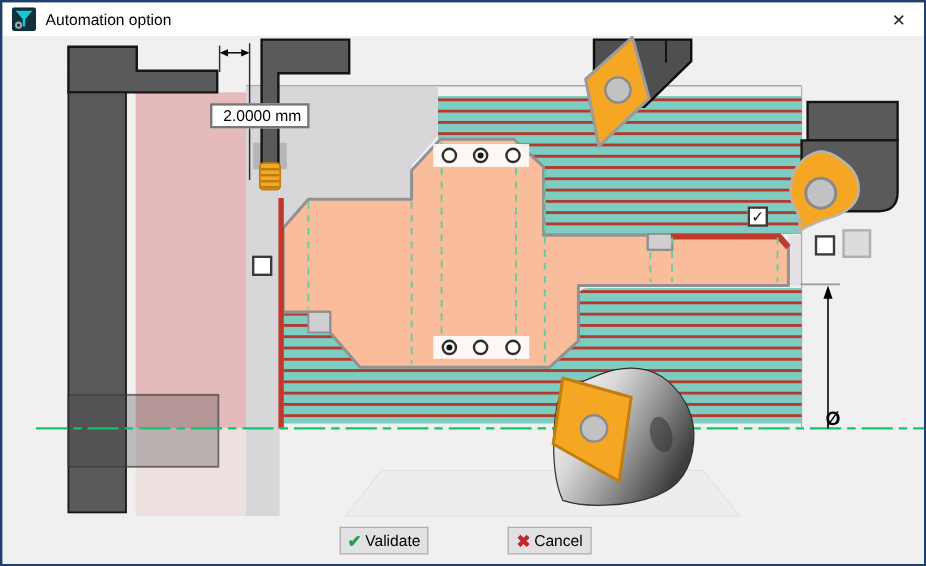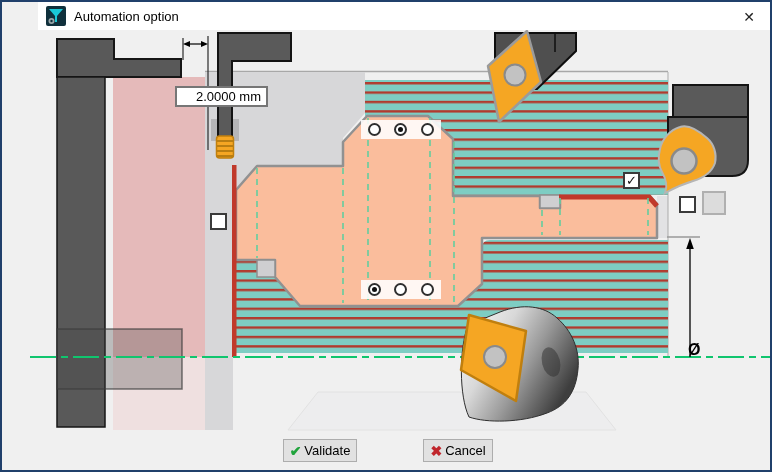--- a/index.html
+++ b/index.html
@@ -1,30 +1,30 @@
 <!DOCTYPE html>
 <html><head>
 <meta charset="utf-8">
 <style>
   html,body{margin:0;padding:0;background:#888;}
   .window{position:relative;width:772px;height:472px;background:#F0F0F0;overflow:hidden;
           font-family:"Liberation Sans",sans-serif;}
   .win-border{position:absolute;inset:0;border:2px solid #20406B;pointer-events:none;z-index:99;}
   
   .titlebar{position:absolute;left:2px;top:2px;right:2px;height:28px;background:#FFFFFF;
-            display:flex;align-items:center;z-index:10;margin-left:36px;}
+            display:flex;align-items:center;z-index:10;}
   .app-icon{width:20px;height:20px;margin-left:8px;}
   .title-text{margin-left:8px;font-size:13px;color:#000;}
   .close-btn{position:absolute;right:10px;top:4px;width:22px;height:22px;display:flex;
              align-items:center;justify-content:center;font-size:14px;color:#222;cursor:pointer;}
   
   .canvas-svg{position:absolute;left:0;top:0;z-index:1;}
   
   .meas-input{position:absolute;z-index:5;background:#fff;border:2px solid #767676;
-              font-family:"Liberation Sans",sans-serif;font-size:13px;color:#000;padding:0 0 0 19px;}
+              font-family:"Liberation Sans",sans-serif;font-size:13px;color:#000;padding:0 0 0 9px;}
   #input-top{left:175px;top:86px;width:70px;height:17px;}
   #input-right{left:667px;top:369px;width:74px;height:19px;}
   .dia-symbol{position:absolute;left:688px;top:341px;z-index:5;font-size:16px;font-weight:bold;color:#000;}
   
   .checkbox{position:absolute;width:13px;height:13px;background:#fff;border:2px solid #3A3A3A;
             z-index:5;font-size:13px;line-height:13px;text-align:center;color:#111;cursor:pointer;}
   #cb-left{left:210px;top:213px;}
   #cb-mid{left:623px;top:172px;}
   #cb-right{left:679px;top:196px;}
   .swatch{position:absolute;left:702px;top:191px;width:20px;height:20px;background:#DCDCDC;

